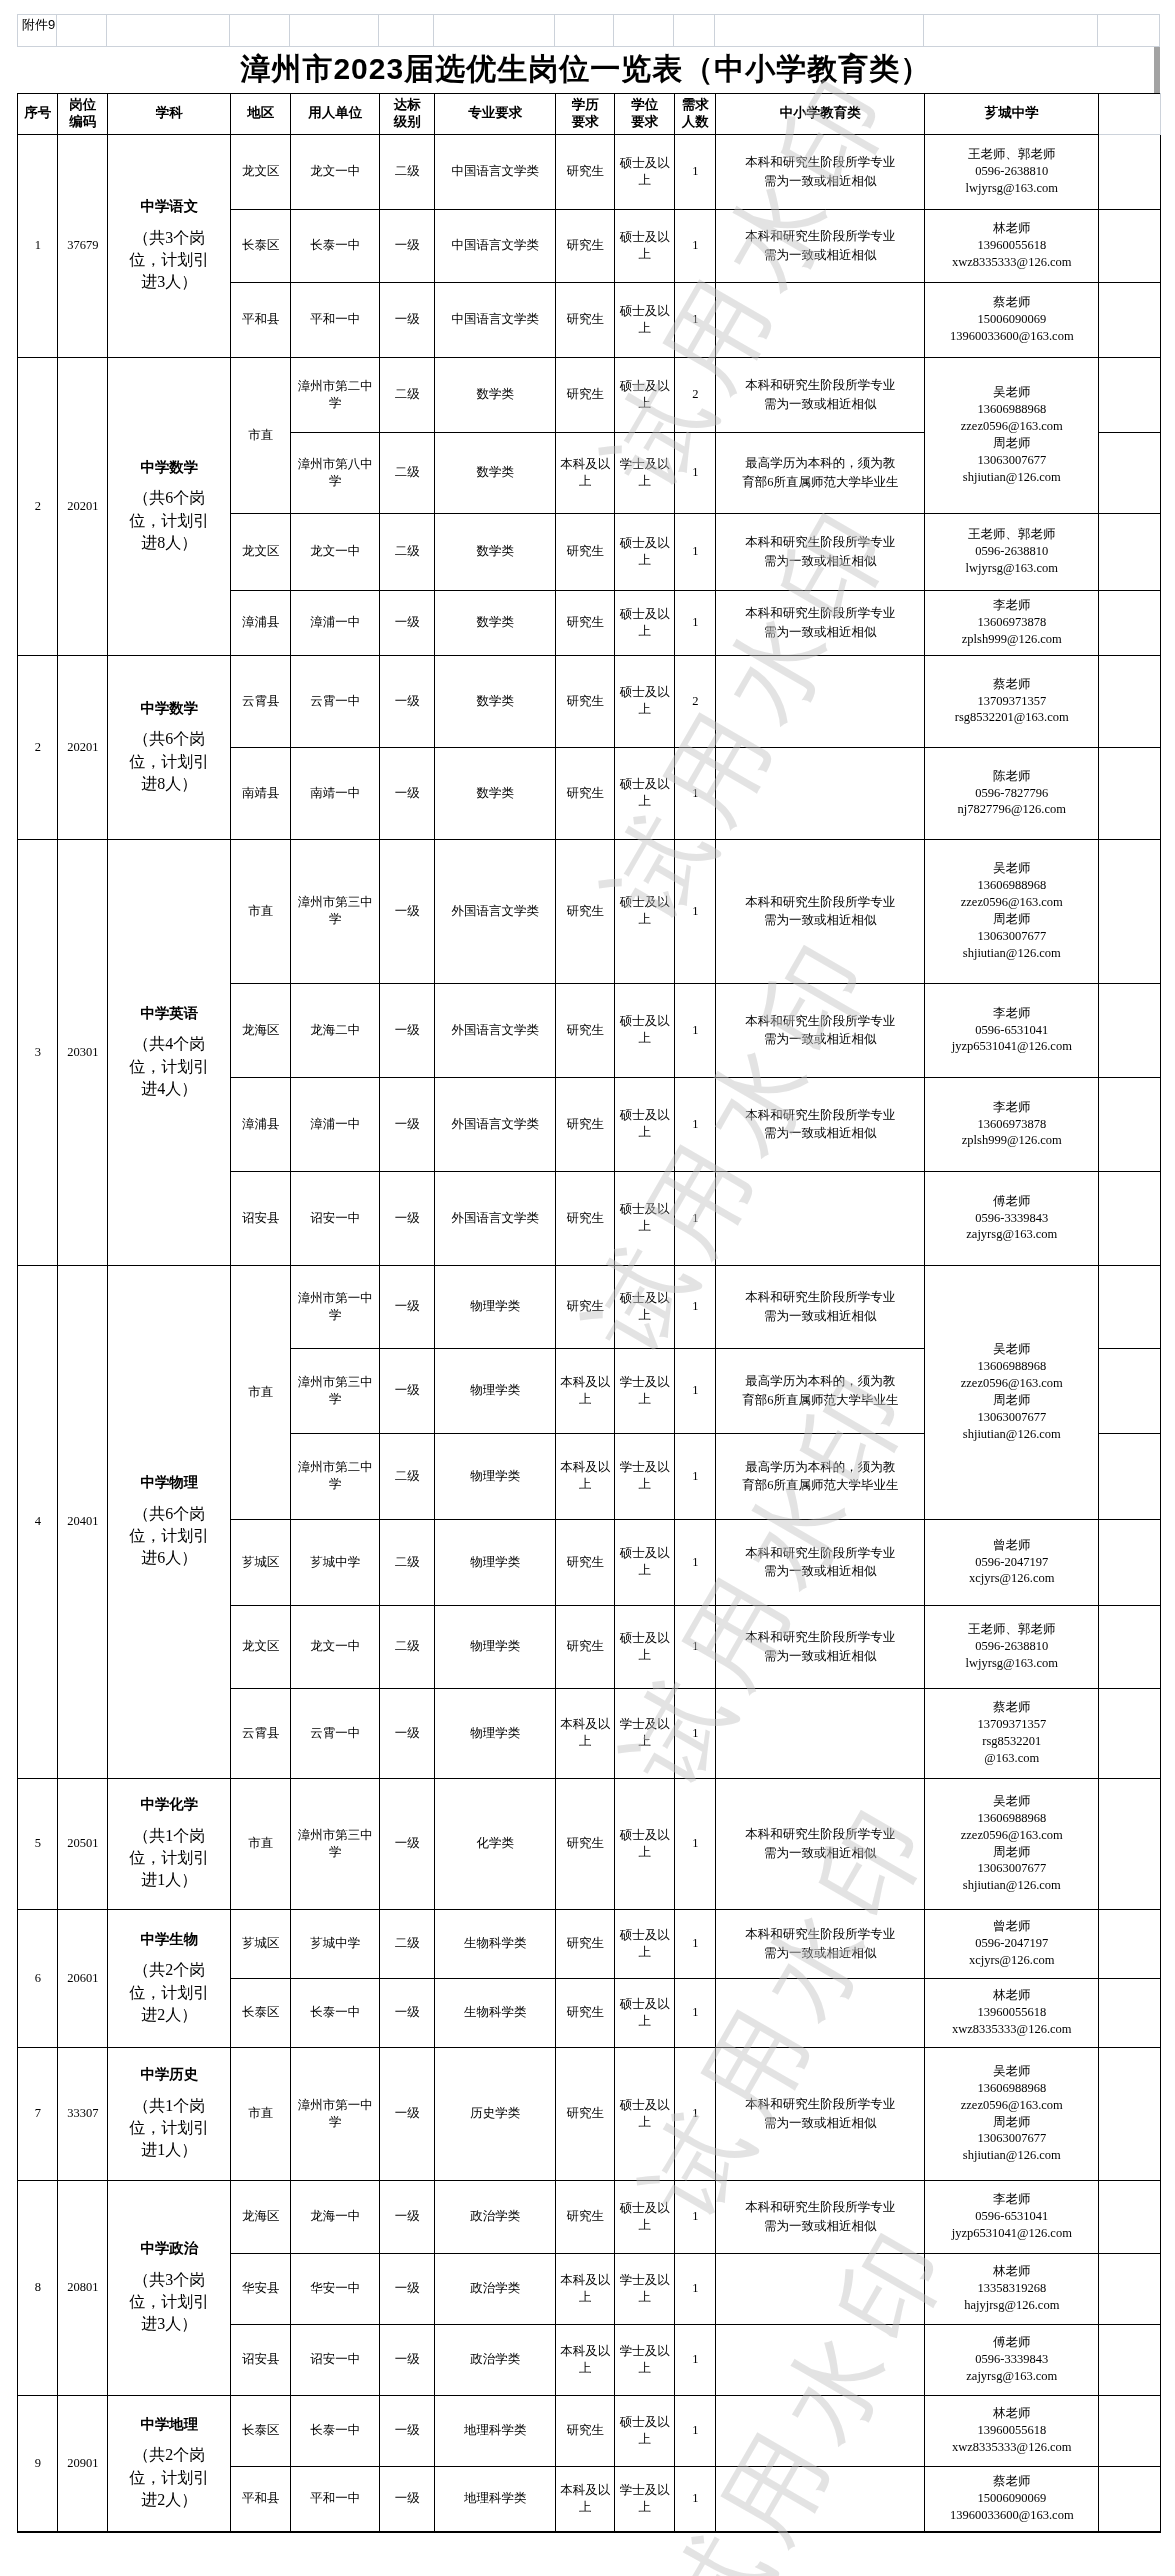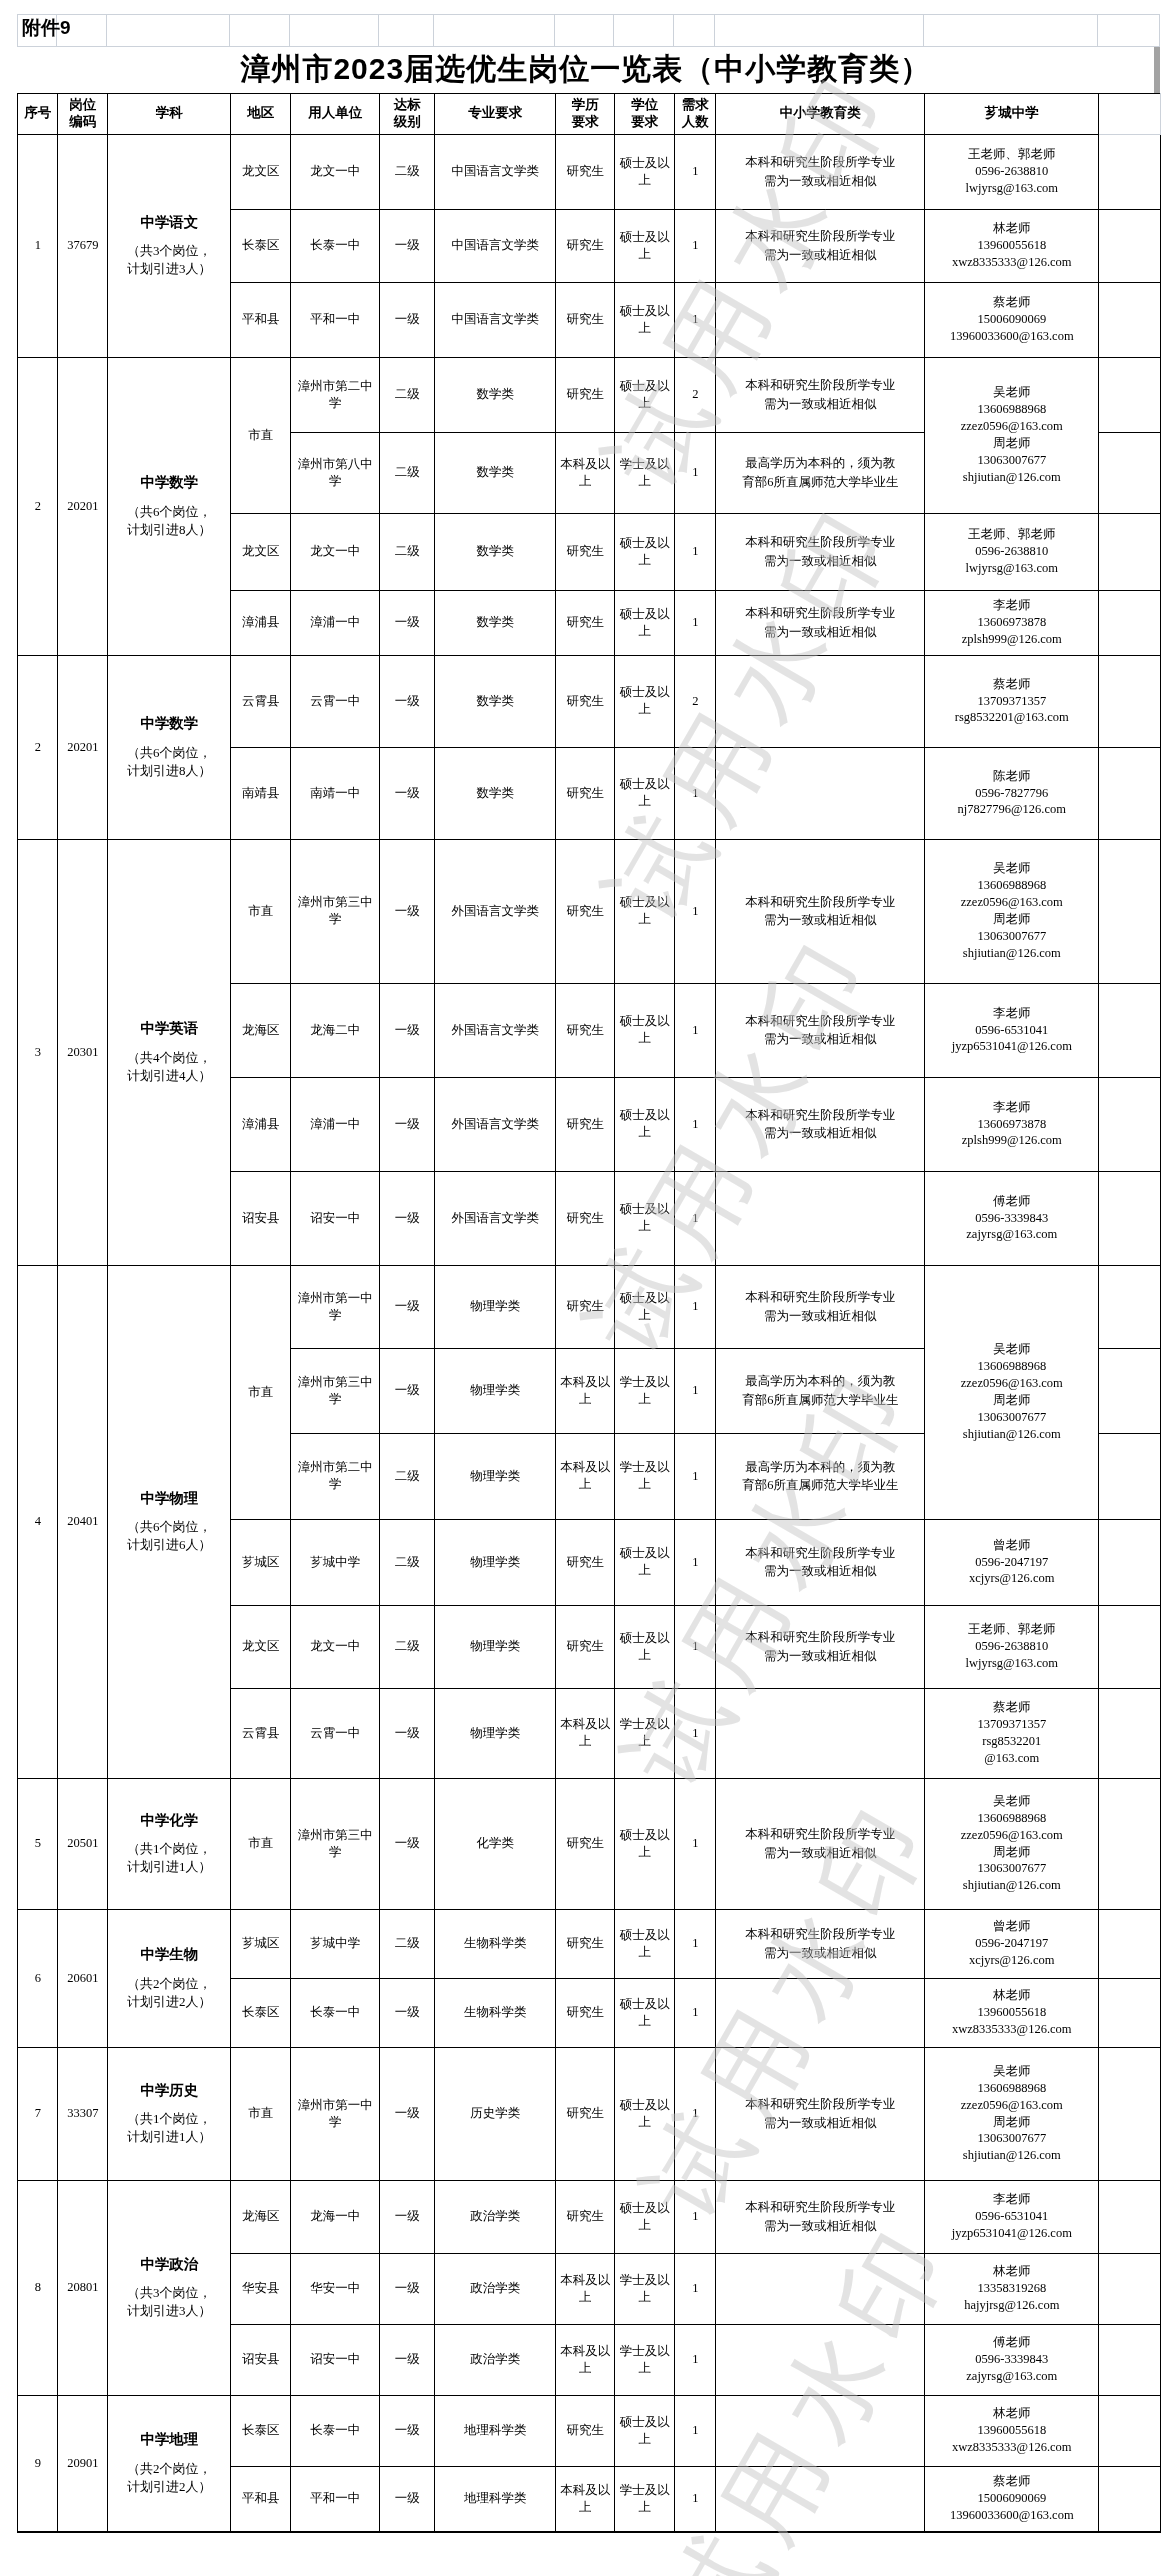--- a/index.html
+++ b/index.html
@@ -12,22 +12,22 @@
   .sheet{position:absolute;left:17.3px;top:13.5px;width:1143px;}
 
   
   .annex-row{display:flex;height:33px;box-sizing:border-box;}
   .annex-cell{
     box-sizing:border-box;height:33px;
     border-top:1px solid #ccd2da;border-bottom:1px solid #ccd2da;border-right:1px solid #ccd2da;
   }
   .annex-cell:first-child{border-left:1px solid #ccd2da;}
   .annex-label{
-    font-family:"Liberation Sans","DejaVu Sans",sans-serif;font-weight:bold;
-    font-size:19px;padding:6.7px 0 0 3.8px;white-space:nowrap;
+    font-family:"Liberation Sans","DejaVu Sans",sans-serif;font-weight:normal;
+    font-size:13px;padding:6.7px 0 0 3.8px;white-space:nowrap;
   }
 
   .title-row{
     height:46px;display:flex;align-items:center;justify-content:center;
     font-family:"Liberation Sans","DejaVu Sans",sans-serif;font-weight:bold;
     font-size:30px;letter-spacing:1px;box-sizing:border-box;border-right:6px solid #a3a3a3;
   }
   .subtitle-row{
     height:26px;text-align:center;font-size:17.3px;line-height:23px;
     box-sizing:border-box;border-right:1px solid #ccd2da;
@@ -43,21 +43,21 @@
     font-family:"Liberation Sans","DejaVu Sans",sans-serif;font-weight:bold;
     font-size:13.5px;line-height:1.25;border-top:1.9px solid #000;height:41px;
   }
   .jobs thead th .hw{display:inline-block;}
   .jobs thead th.narrow .hw{width:29px;}
   .jobs td{font-size:12.5px;line-height:1.35;}
 
   .c-seq{font-size:12.5px;}
   .c-code{font-size:12.5px;}
   .subj-name{font-family:"Liberation Sans","DejaVu Sans",sans-serif;font-weight:bold;font-size:14.4px;}
-  .subj-note{font-size:13px;line-height:1.4;max-width:92px;margin:10px auto 0;}
+  .subj-note{font-size:16px;line-height:1.4;max-width:92px;margin:10px auto 0;}
   .c-unit{padding:1.9px 11.5px;}
   .c-edu{padding:1.9px 8.6px;}
   .c-degree{padding:1.9px 8.6px;}
   .c-other .txt{max-width:159px;margin:12px auto;line-height:1.45;}
   .c-contact{font-size:12px;line-height:1.55;border-right:1.9px solid #000;}
   .c-ghost{border:1px solid #ccd2da;}
   .jobs thead th.c-ghost{border-top:1.9px solid #000;border-left:1.9px solid #000;
     border-right:1px solid #ccd2da;border-bottom:1px solid #ccd2da;}
   tr.sec-start td{border-top:1.9px solid #000;}
   tr.sec-start td.c-ghost{border-top:1px solid #ccd2da;}

